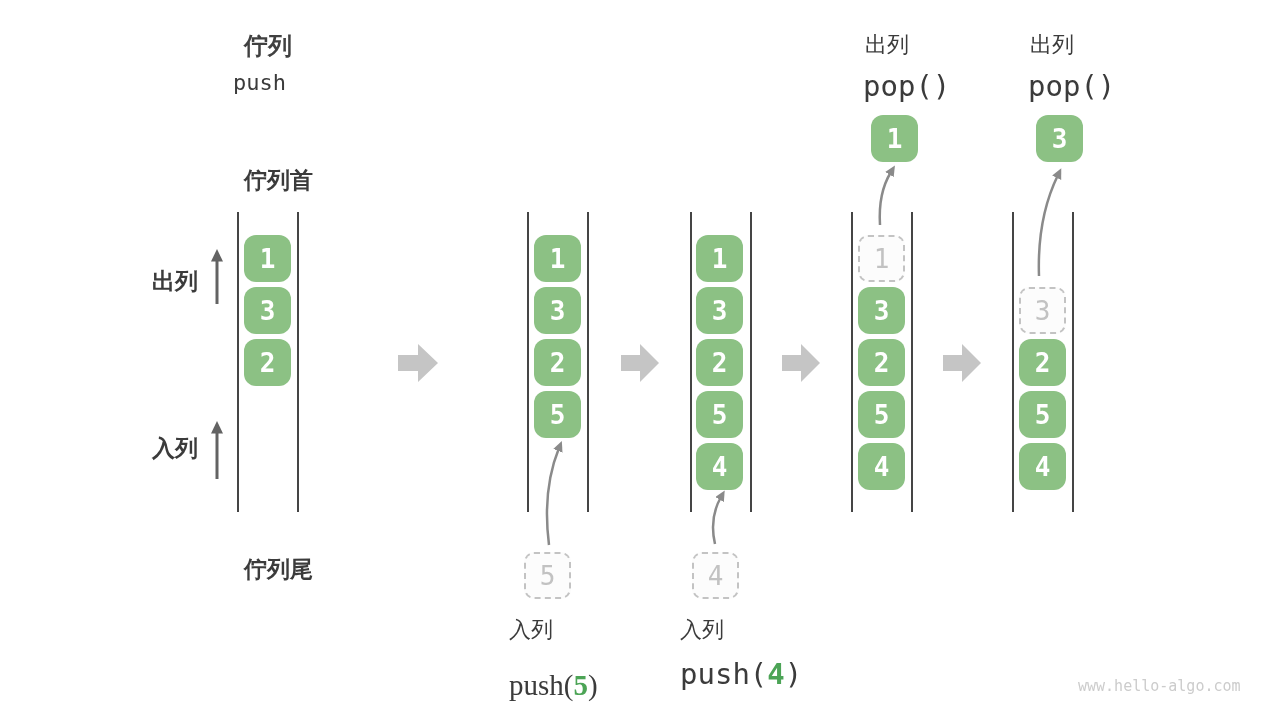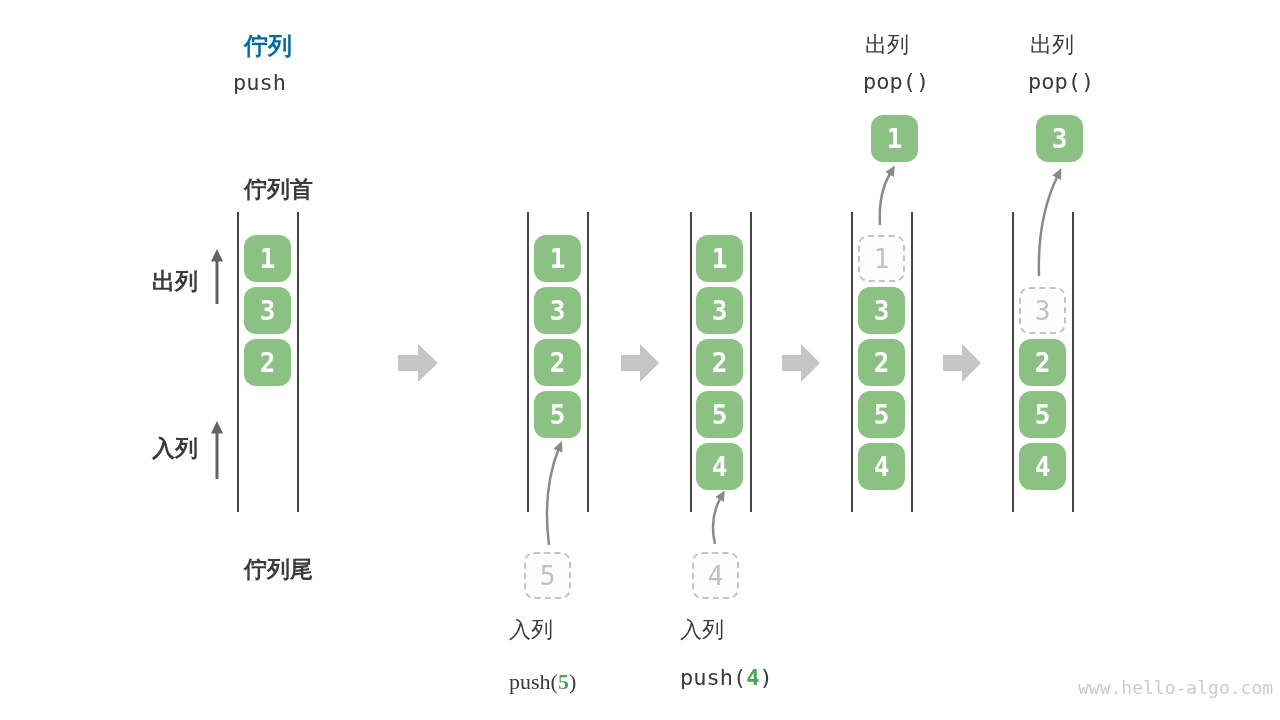--- a/index.html
+++ b/index.html
@@ -1,31 +1,31 @@
 <!DOCTYPE html>
 <html><head>
 <meta charset="utf-8">
 <style>
   html,body{margin:0;padding:0;}
   body{width:1280px;height:720px;background:#ffffff;position:relative;overflow:hidden;
        font-family:"Liberation Sans", sans-serif;}
   .abs{position:absolute;}
   .zh{font-family:"Liberation Sans", sans-serif;color:#3b3b3b;font-size:22px;}
   .zh-bold{font-weight:700;font-size:23px;}
-  .code{font-family:"DejaVu Sans Mono", monospace;color:#3b3b3b;font-size:22px;}
+  .code{font-family:"DejaVu Sans Mono", monospace;color:#3b3b3b;font-size:29px;}
   .rail{position:absolute;width:1.5px;height:300px;top:212px;background:#454545;}
   .cell{position:absolute;width:47px;height:47px;border-radius:12px;background:#8CC184;
         color:#ffffff;display:flex;align-items:center;justify-content:center;
         font-family:"DejaVu Sans Mono", monospace;font-weight:700;font-size:26px;}
   .ghost{background:#fcfcfc;border:2px dashed #c3c3c3;color:#c2c2c2;font-weight:400;
          box-sizing:border-box;border-radius:10px;}
-  .accent{color:#0369a1;}
+  .accent{color:#404040;}
   .arg{color:#4CA456;font-weight:700;}
   .op-zh{font-size:22px;color:#3b3b3b;}
-  .watermark{font-family:"DejaVu Sans Mono", monospace;font-size:18px;color:#cccccc;}
+  .watermark{font-family:"DejaVu Sans Mono", monospace;font-size:15px;color:#cccccc;}
 </style>
 </head>
 <body>
 
 <svg class="abs" style="left:0;top:0;" width="1280" height="720">
   <defs>
     <marker id="headDark" markerWidth="4.6" markerHeight="4.2" refX="1.2" refY="2" orient="auto">
       <path d="M0,0 L4.2,2 L0,4 Z" fill="#636363"></path>
     </marker>
     <marker id="headGray" markerWidth="4.6" markerHeight="4.2" refX="1.2" refY="2" orient="auto">
@@ -40,21 +40,21 @@
   <polygon fill="#c5c5c5" points="943,355 962,355 962,344 981,363 962,382 962,371 943,371"></polygon>
   <path d="M549,545 Q542,490 559,448" stroke="#8a8a8a" stroke-width="2.5" fill="none" marker-end="url(#headGray)"></path>
   <path d="M715,544 Q709,518 721,497" stroke="#8a8a8a" stroke-width="2.5" fill="none" marker-end="url(#headGray)"></path>
   <path d="M880,225 Q878,193 891,172" stroke="#8a8a8a" stroke-width="2.5" fill="none" marker-end="url(#headGray)"></path>
   <path d="M1039,276 Q1037,218 1058,175" stroke="#8a8a8a" stroke-width="2.5" fill="none" marker-end="url(#headGray)"></path>
 </svg>
 
 <div class="abs zh zh-bold accent" style="left:244px;top:30px;font-size:24px;">佇列</div>
 <div class="abs code" style="left:233px;top:70px;font-size:22px;">push</div>
 
-<div class="abs zh zh-bold" style="left:244px;top:174px;">佇列首</div>
+<div class="abs zh zh-bold" style="left:244px;top:165px;">佇列首</div>
 <div class="abs zh zh-bold" style="left:152px;top:266px;">出列</div>
 <div class="abs zh zh-bold" style="left:152px;top:433px;">入列</div>
 <div class="abs zh zh-bold" style="left:244px;top:554px;">佇列尾</div>
 
 <div class="rail" style="left:237px;"></div>
 <div class="rail" style="left:297px;"></div>
 <div class="rail" style="left:527px;"></div>
 <div class="rail" style="left:587px;"></div>
 <div class="rail" style="left:690px;"></div>
 <div class="rail" style="left:750px;"></div>
@@ -93,21 +93,21 @@
 <div class="cell" style="left:1019px;top:443px;">4</div>
 <div class="cell" style="left:1036px;top:115px;">3</div>
 
 <div class="abs" style="left:509px;top:615px;">
   <div class="op-zh zh">入列</div>
   <div class="code" style="margin-top:24px;font-family:Liberation Serif, serif;"><span>push(</span><span class="arg">5</span><span>)</span></div>
 </div>
 
 <div class="abs" style="left:680px;top:615px;">
   <div class="op-zh zh">入列</div>
-  <div class="code" style="margin-top:20px;"><span>push(</span><span class="arg">4</span><span>)</span></div>
+  <div class="code" style="margin-top:12px;"><span>push(</span><span class="arg">4</span><span>)</span></div>
 </div>
 
 <div class="abs" style="left:865px;top:30px;">
   <div class="op-zh zh">出列</div>
   <div class="code" style="margin-top:9px;margin-left:-2px;">pop()</div>
 </div>
 
 <div class="abs" style="left:1030px;top:30px;">
   <div class="op-zh zh">出列</div>
   <div class="code" style="margin-top:9px;margin-left:-2px;">pop()</div>

